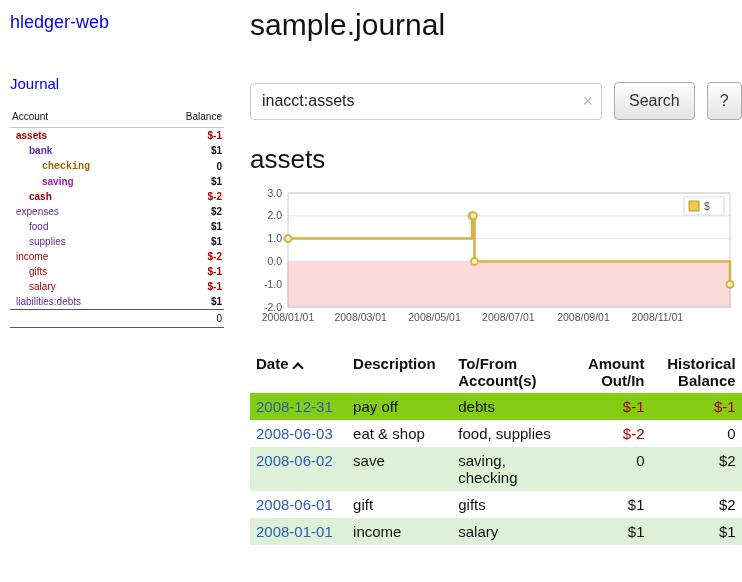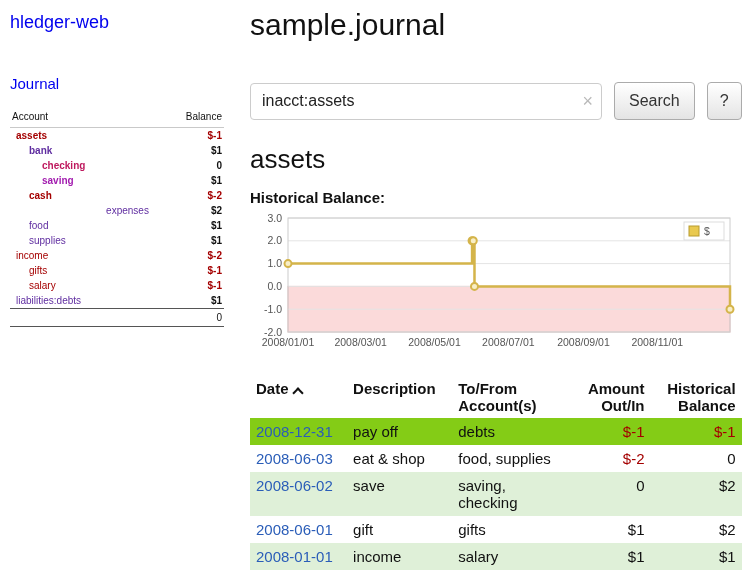--- a/index.html
+++ b/index.html
@@ -71,33 +71,33 @@
       <tbody>
           <tr>
             <td style="padding-left: 6px;"><a href="#" style="color: rgb(164, 0, 0); font-weight: 700;">assets</a></td>
             <td class="ar" style="color: rgb(164, 0, 0);">$-1</td>
           </tr>
           <tr>
             <td style="padding-left: 19px;"><a href="#" style="color: rgb(95, 45, 160); font-weight: 700;">bank</a></td>
             <td class="ar" style="color: rgb(17, 17, 17);">$1</td>
           </tr>
           <tr>
-            <td style="padding-left: 32px;"><a href="#" style="color: #be185d; font-weight: 700;">checking</a></td>
+            <td style="padding-left: 32px;"><a href="#" style="color: #a16207; font-weight: 700; font-family: Liberation Mono, monospace;">checking</a></td>
             <td class="ar" style="color: rgb(17, 17, 17);">0</td>
           </tr>
           <tr>
             <td style="padding-left: 32px;"><a href="#" style="color: #a21caf; font-weight: 700;">saving</a></td>
             <td class="ar" style="color: rgb(17, 17, 17);">$1</td>
           </tr>
           <tr>
             <td style="padding-left: 19px;"><a href="#" style="color: rgb(164, 0, 0); font-weight: 700;">cash</a></td>
             <td class="ar" style="color: rgb(164, 0, 0);">$-2</td>
           </tr>
           <tr>
-            <td style="padding-left: 6px; text-align: right;"><a href="#" style="color: rgb(95, 45, 160);">expenses</a></td>
+            <td style="padding-left: 6px;"><a href="#" style="color: rgb(95, 45, 160);">expenses</a></td>
             <td class="ar" style="color: rgb(17, 17, 17);">$2</td>
           </tr>
           <tr>
             <td style="padding-left: 19px;"><a href="#" style="color: rgb(95, 45, 160); text-align: center;">food</a></td>
             <td class="ar" style="color: rgb(17, 17, 17);">$1</td>
           </tr>
           <tr>
             <td style="padding-left: 19px;"><a href="#" style="color: rgb(95, 45, 160); text-align: right;">supplies</a></td>
             <td class="ar" style="color: rgb(17, 17, 17);">$1</td>
           </tr>
@@ -133,21 +133,20 @@
     <div class="search-row">
       <div class="searchbox">
         <input type="text" value="inacct:assets" style="">
         <span class="clear">×</span>
       </div>
       <button class="btn">Search</button>
       <button class="btn btn-help">?</button>
     </div>
 
     <h2>assets</h2>
-    <div class="chart-title">Historical Balance:</div>
 
     <div class="chart">
       <svg id="chart-svg" width="486" height="150">
           <rect x="38" y="8" width="442" height="114" fill="#fff"></rect>
           <rect x="38" y="76.39999999999999" width="442" height="45.60000000000001" fill="#fbdada" stroke="#eebcbc" stroke-width="1"></rect>
           <line x1="38" y1="8" x2="480" y2="8" stroke="#e4e4e4"></line>
           <text x="32" y="11.5" text-anchor="end" class="tick">3.0</text>
           <line x1="38" y1="30.8" x2="480" y2="30.8" stroke="#e4e4e4"></line>
           <text x="32" y="34.3" text-anchor="end" class="tick">2.0</text>
           <line x1="38" y1="53.6" x2="480" y2="53.6" stroke="#e4e4e4"></line>

